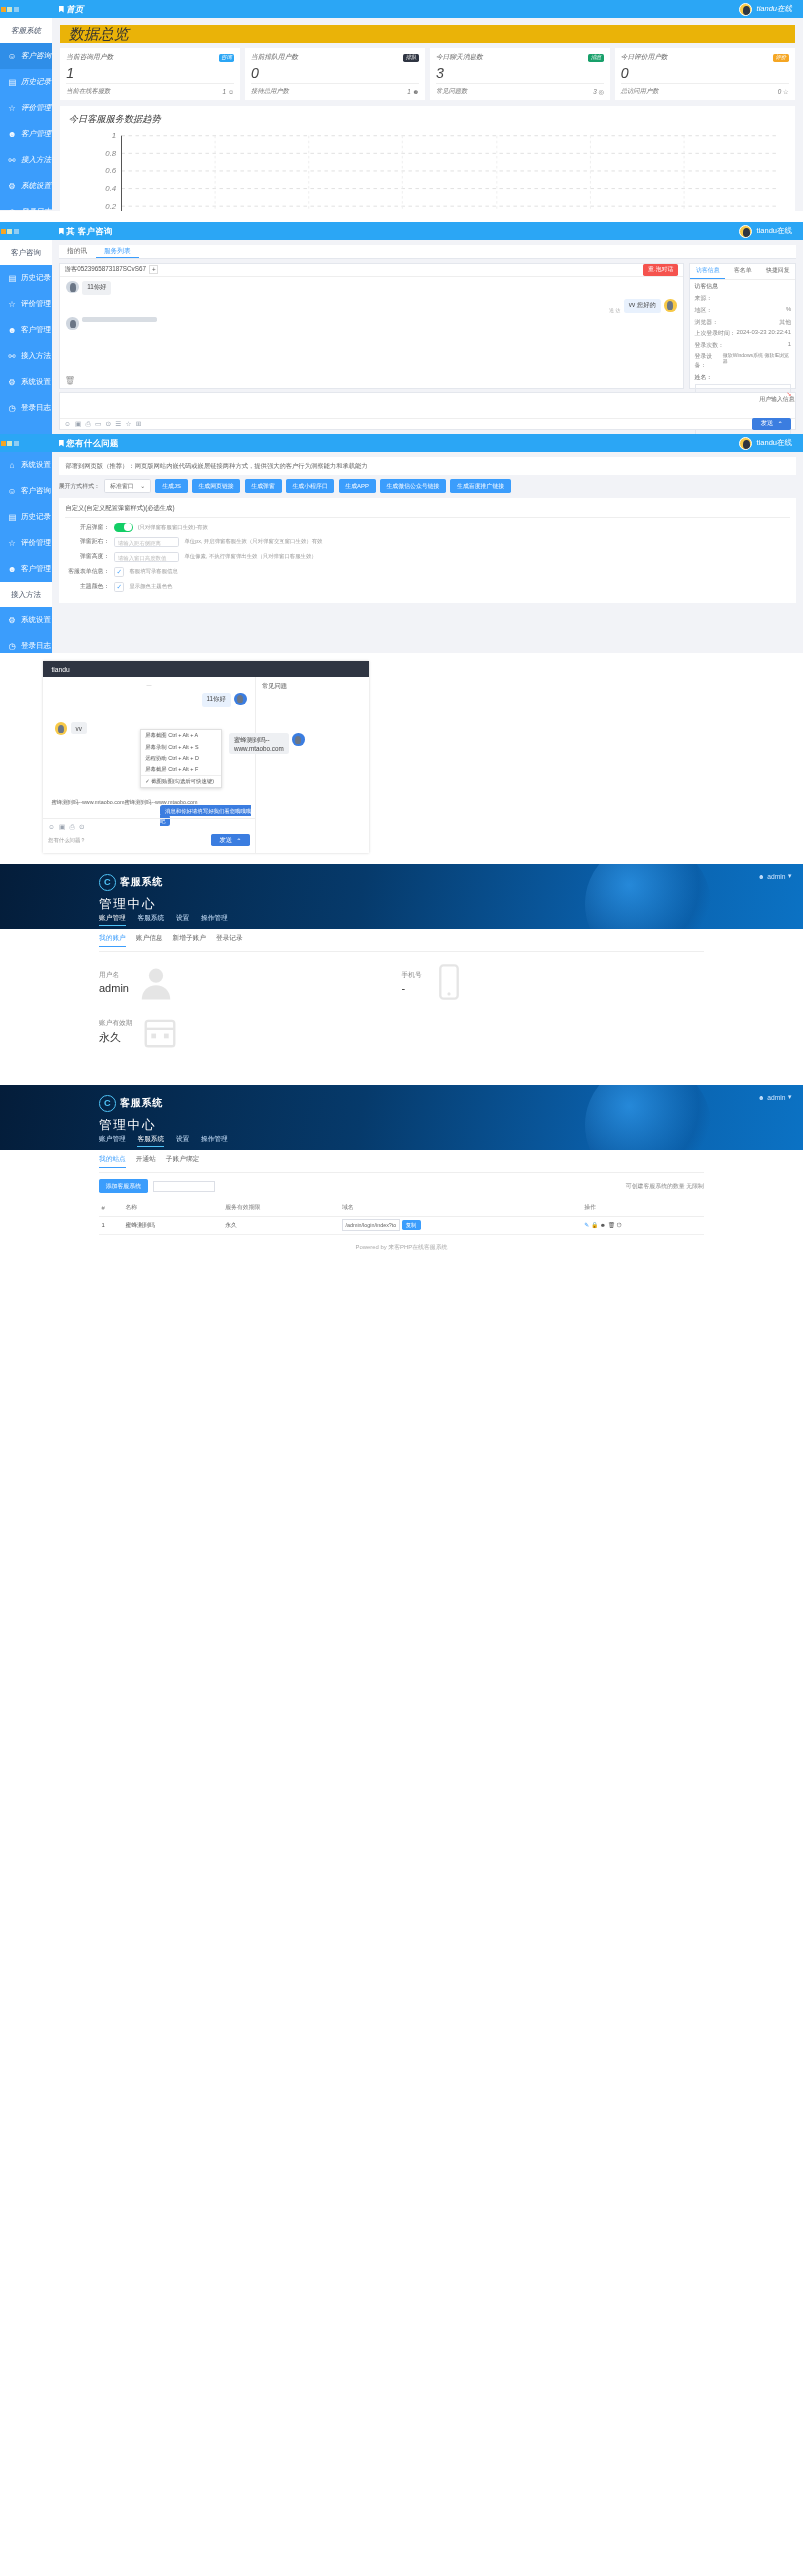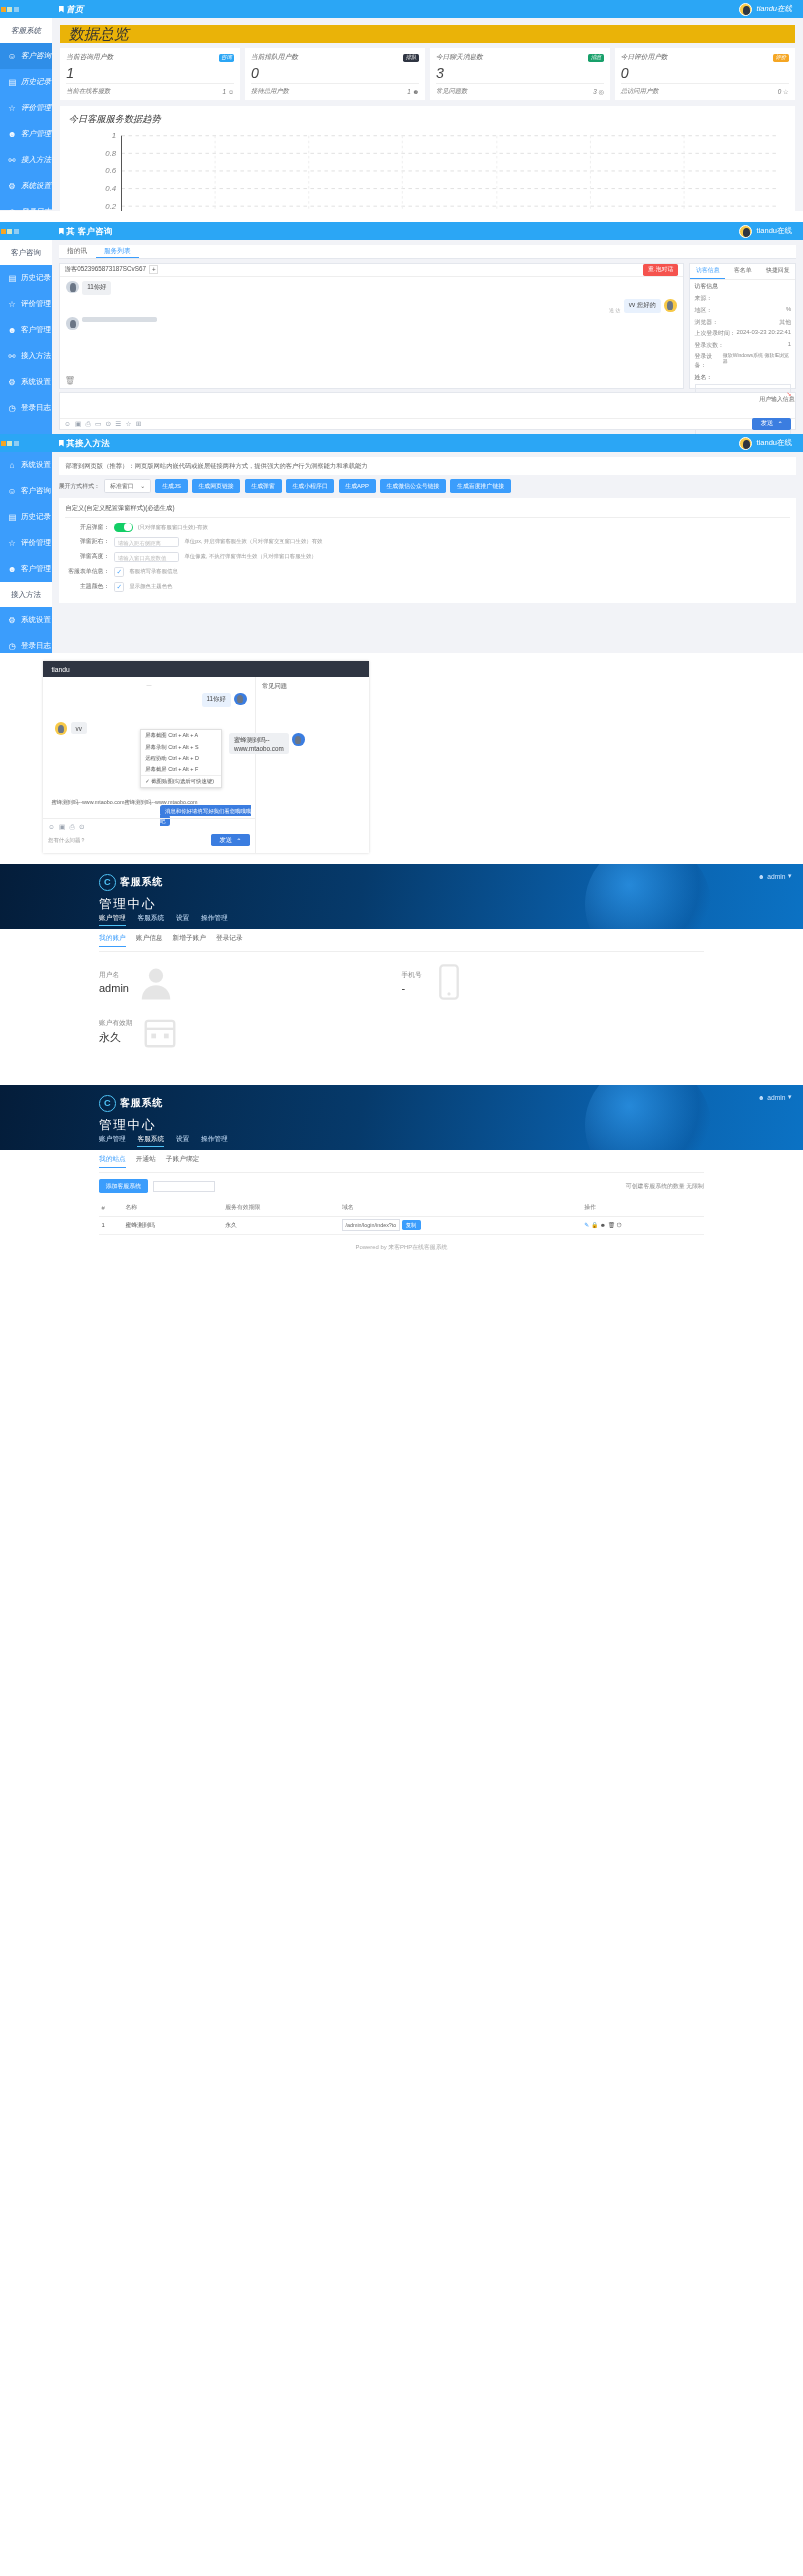--- a/index.html
+++ b/index.html
@@ -428,21 +428,21 @@
 
 <div class="panel" id="p3">
   <div class="topbar">
     <div class="topbar-logo">
       <span class="logo-sq" style="background:#f5a623"></span>
         <span class="logo-sq" style="background:#cfe6c9"></span>
         <span class="logo-sq" style="background:#8ecdf5"></span>
     </div>
     <div class="topbar-title">
         <span class="bookmark"></span>
-        <span>其接入方法</span>
+        <span>您有什么问题</span>
       </div>
     <div class="topbar-user">
         <span class="avatar"></span>
         <span>tiandu在线</span>
       </div>
   </div>
 
   <div class="sidebar" style="height:201px">
     <div class="side-item">
         <span class="ico">⌂</span>

